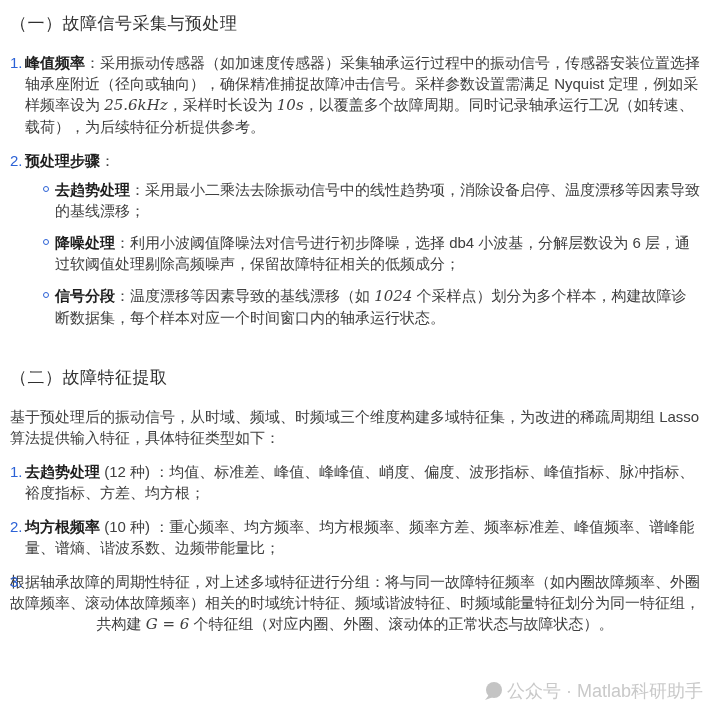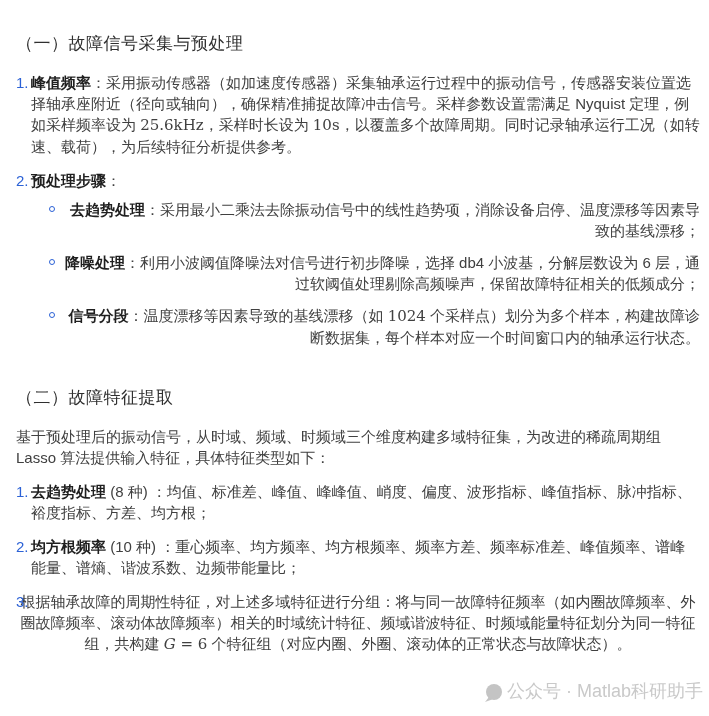--- a/index.html
+++ b/index.html
@@ -12,48 +12,48 @@
     --watermark-icon:#c4c4c4;
   }
   *{box-sizing:border-box;}
   html,body{margin:0;padding:0;}
   body{
     width:709px;height:716px;overflow:hidden;position:relative;
     background:var(--bg);
     font-family:"Liberation Sans","DejaVu Sans",sans-serif;
     font-size:15px;color:var(--text);
   }
-  .doc{padding:12px 9px 0 16px;margin-top:20px;}
+  .doc{padding:12px 9px 0 10px;}
   h3{
     font-size:17px;font-weight:400;color:var(--heading);
     margin:0 0 16px 0;line-height:24px;letter-spacing:0.5px;
   }
   h3.second{margin-top:38px;}
   ol.toplist{list-style:none;margin:0;padding:0;}
   ol.toplist>li{
     position:relative;padding-left:15px;margin-bottom:13px;line-height:21px;
   }
   ol.toplist>li:last-child{margin-bottom:0;}
   .num{position:absolute;left:0;top:0;color:var(--accent);}
-  ul.sub{list-style:none;margin:8px 0 0 0;padding:0 0 0 15px;text-align:right;}
+  ul.sub{list-style:none;margin:8px 0 0 0;padding:0 0 0 15px;}
   ul.sub>li{position:relative;padding-left:15px;margin-bottom:11px;line-height:21px;}
   ul.sub>li:last-child{margin-bottom:0;}
   .bullet{
     position:absolute;left:3px;top:7px;width:6px;height:6px;
     border:1.5px solid var(--accent);border-radius:50%;background:transparent;
   }
   p.para{margin:0 0 13px 0;line-height:21px;}
   p.outro{margin:9px 0 0 0;text-align:center;}
   .seg-bold{font-weight:700;color:var(--bold);}
-  .seg-math{font-family:"DejaVu Serif","Liberation Serif",serif;}
+  .seg-math{font-family:"DejaVu Serif","Liberation Serif",serif;font-style:italic;}
   .seg-mathit{font-family:"DejaVu Serif","Liberation Serif",serif;font-style:italic;}
   .gap-list{margin-bottom:13px;}
   .watermark{
     position:absolute;right:6px;bottom:13px;
-    display:flex;align-items:flex-end;gap:4px;
+    display:flex;align-items:center;gap:4px;
     color:var(--watermark);font-size:18px;white-space:nowrap;
     pointer-events:none;
   }
   .wm-icon{flex:0 0 auto;}
 </style>
 </head>
 <body>
 
 <div class="doc">
 
@@ -84,21 +84,21 @@
     </li>
   </ol>
 
   <h3 class="second">（二）故障特征提取</h3>
 
   <p class="para rich"><span class="seg-n">基于预处理后的振动信号，从时域、频域、时频域三个维度构建多域特征集，为改进的稀疏周期组 Lasso 算法提供输入特征，具体特征类型如下：</span></p>
 
   <ol class="toplist">
     <li>
       <span class="num">1.</span>
-      <span class="rich"><span class="seg-bold">去趋势处理</span><span class="seg-n"> (8 种) ：均值、标准差、峰值、峰峰值、峭度、偏度、波形指标、峰值指标、脉冲指标、裕度指标、方差、均方根；</span></span>
+      <span class="rich"><span class="seg-bold">去趋势处理</span><span class="seg-n"> (12 种) ：均值、标准差、峰值、峰峰值、峭度、偏度、波形指标、峰值指标、脉冲指标、裕度指标、方差、均方根；</span></span>
     </li>
     <li>
       <span class="num">2.</span>
       <span class="rich"><span class="seg-bold">均方根频率</span><span class="seg-n"> (10 种) ：重心频率、均方频率、均方根频率、频率方差、频率标准差、峰值频率、谱峰能量、谱熵、谐波系数、边频带能量比；</span></span>
     </li>
     <li>
       <span class="num">3.</span>
     </li>
   </ol>
 

